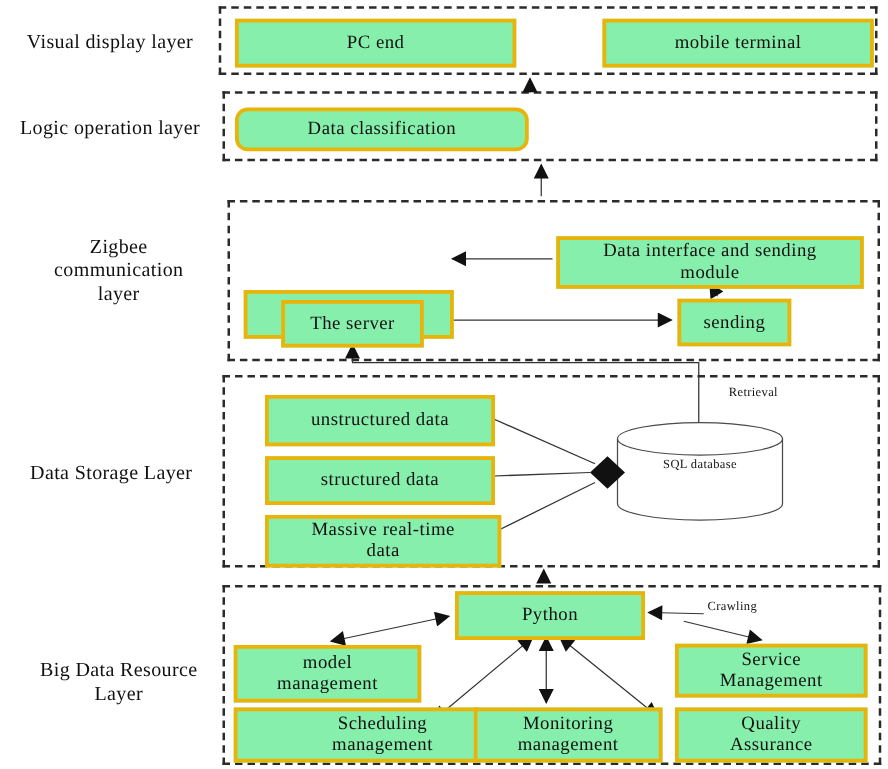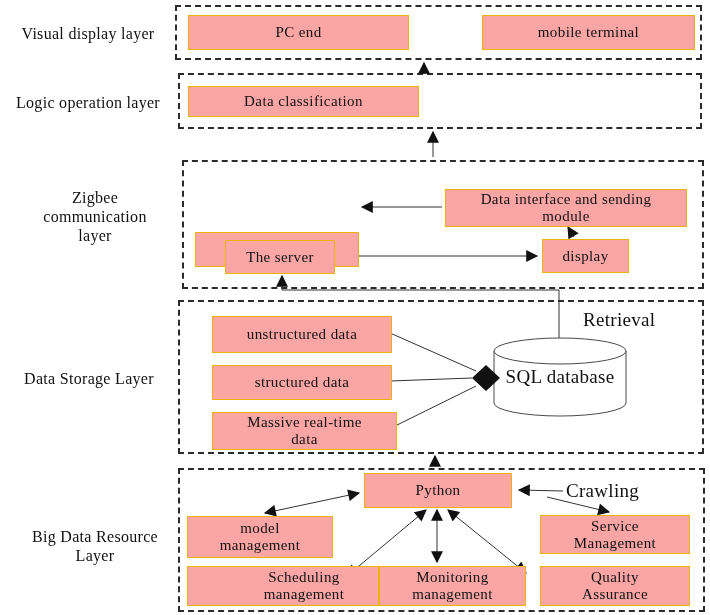--- a/index.html
+++ b/index.html
@@ -3,48 +3,48 @@
 <meta charset="utf-8">
 <style>
   html,body{margin:0;padding:0;background:#fff;}
   .stage{
     position:relative;width:710px;height:615px;background:#fff;overflow:hidden;
     font-family:"Liberation Serif", serif;color:#111;
   }
   .dashed{position:absolute;border:2px dashed #2b2b2b;z-index:1;}
   .connectors{position:absolute;left:0;top:0;z-index:2;pointer-events:none;}
   .box{
-    position:absolute;z-index:3;background:#fca5a5;border:1px solid #eab308;
+    position:absolute;z-index:3;background:#86efac;border:3px solid #eab308;
     display:flex;align-items:center;justify-content:center;text-align:center;
     font-size:15px;line-height:17px;letter-spacing:.4px;white-space:pre-line;
   }
   .lbl{
     position:absolute;z-index:3;text-align:center;font-size:16px;line-height:19px;
     letter-spacing:.3px;white-space:pre-line;
   }
-  .txt{position:absolute;z-index:3;font-size:19px;letter-spacing:.3px;}
+  .txt{position:absolute;z-index:3;font-size:10px;letter-spacing:.3px;}
 
   
   .lbl-visual{left:4px;top:24px;width:168px;}
   .lbl-logic{left:2px;top:93px;width:172px;}
   .lbl-zigbee{left:15px;top:188px;width:160px;}
   .lbl-storage{left:4px;top:369px;width:170px;}
   .lbl-bigdata{left:12px;top:527px;width:166px;}
 
   
   .c-visual{left:175px;top:5px;width:523px;height:51px;}
   .c-logic{left:178px;top:73px;width:520px;height:52px;}
   .c-zigbee{left:182px;top:160px;width:518px;height:125px;}
   .c-storage{left:178px;top:300px;width:522px;height:150px;}
   .c-bigdata{left:178px;top:468px;width:523px;height:140px;}
 
   
   .b-pc{left:188px;top:15px;width:219px;height:33px;}
   .b-mobile{left:482px;top:15px;width:211px;height:33px;}
-  .b-dataclass{left:188px;top:86px;width:229px;height:29px;}
+  .b-dataclass{left:188px;top:86px;width:229px;height:29px;border-radius:10px;}
   .b-userbehavior{left:433px;top:86px;width:259px;height:29px;}
   .b-encap{left:195px;top:191px;width:162px;height:33px;margin-top:41px;}
   .b-datainterface{left:445px;top:189px;width:240px;height:36px;}
   .b-server{left:225px;top:240px;width:108px;height:32px;}
   .b-gateway{left:542px;top:239px;width:85px;height:32px;}
   .b-unstructured{left:212px;top:316px;width:178px;height:35px;}
   .b-structured{left:212px;top:365px;width:178px;height:33px;}
   .b-massive{left:212px;top:412px;width:183px;height:36px;}
   .b-python{left:364px;top:473px;width:146px;height:33px;}
   .b-model{left:187px;top:516px;width:144px;height:40px;}
@@ -113,21 +113,21 @@
 
   <div class="box b-pc">PC end</div>
   <div class="box b-mobile">mobile terminal</div>
 
   <div class="box b-dataclass">Data classification</div>
 
   <div class="box b-encap">Encapsulation</div>
   <div class="box b-datainterface">Data interface and sending
 module</div>
   <div class="box b-server">The server</div>
-  <div class="box b-gateway">display</div>
+  <div class="box b-gateway">sending</div>
 
   <div class="box b-unstructured">unstructured data</div>
   <div class="box b-structured">structured data</div>
   <div class="box b-massive">Massive real-time
 data</div>
   <div class="txt t-sql">SQL database</div>
   <div class="txt t-retrieval">Retrieval</div>
 
   <div class="box b-python">Python</div>
   <div class="txt t-crawling">Crawling</div>

